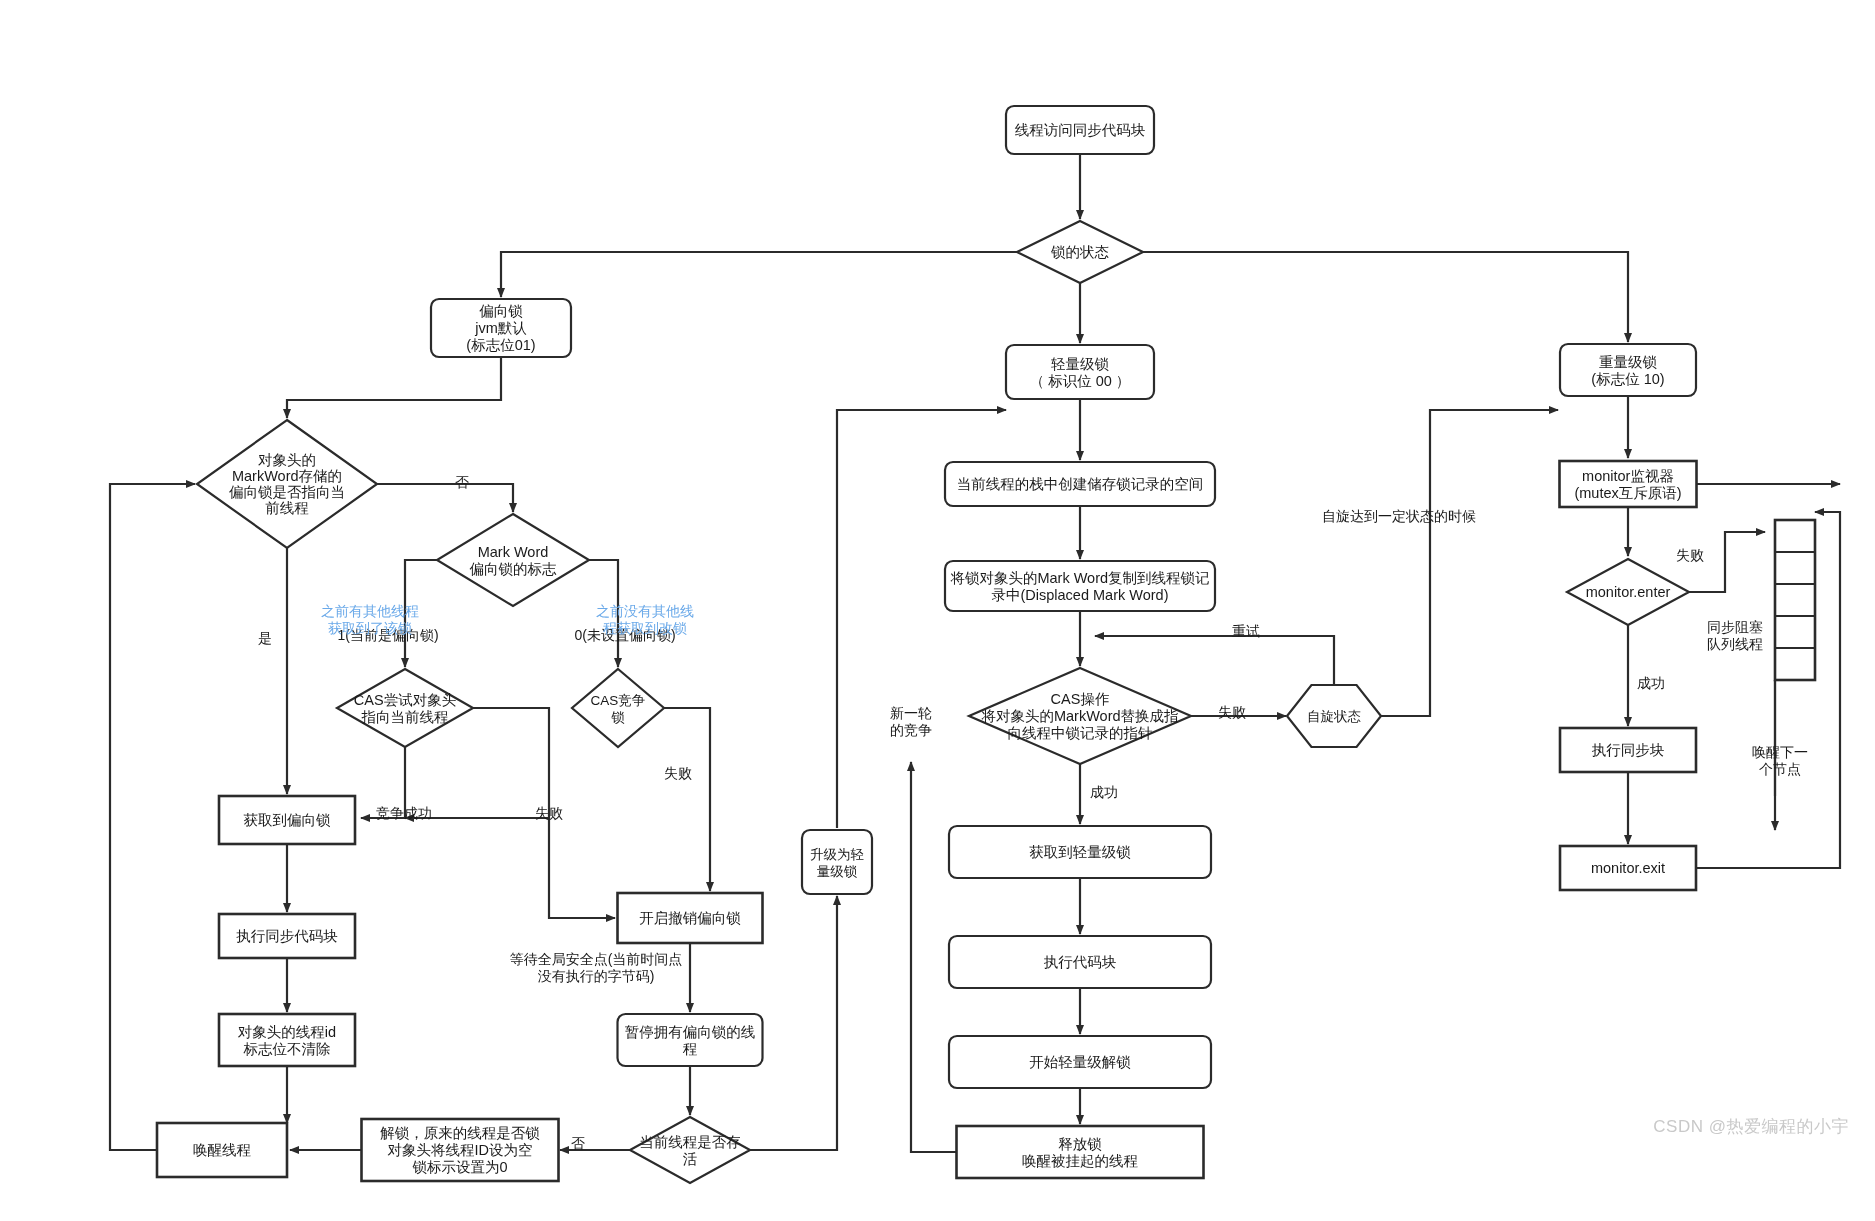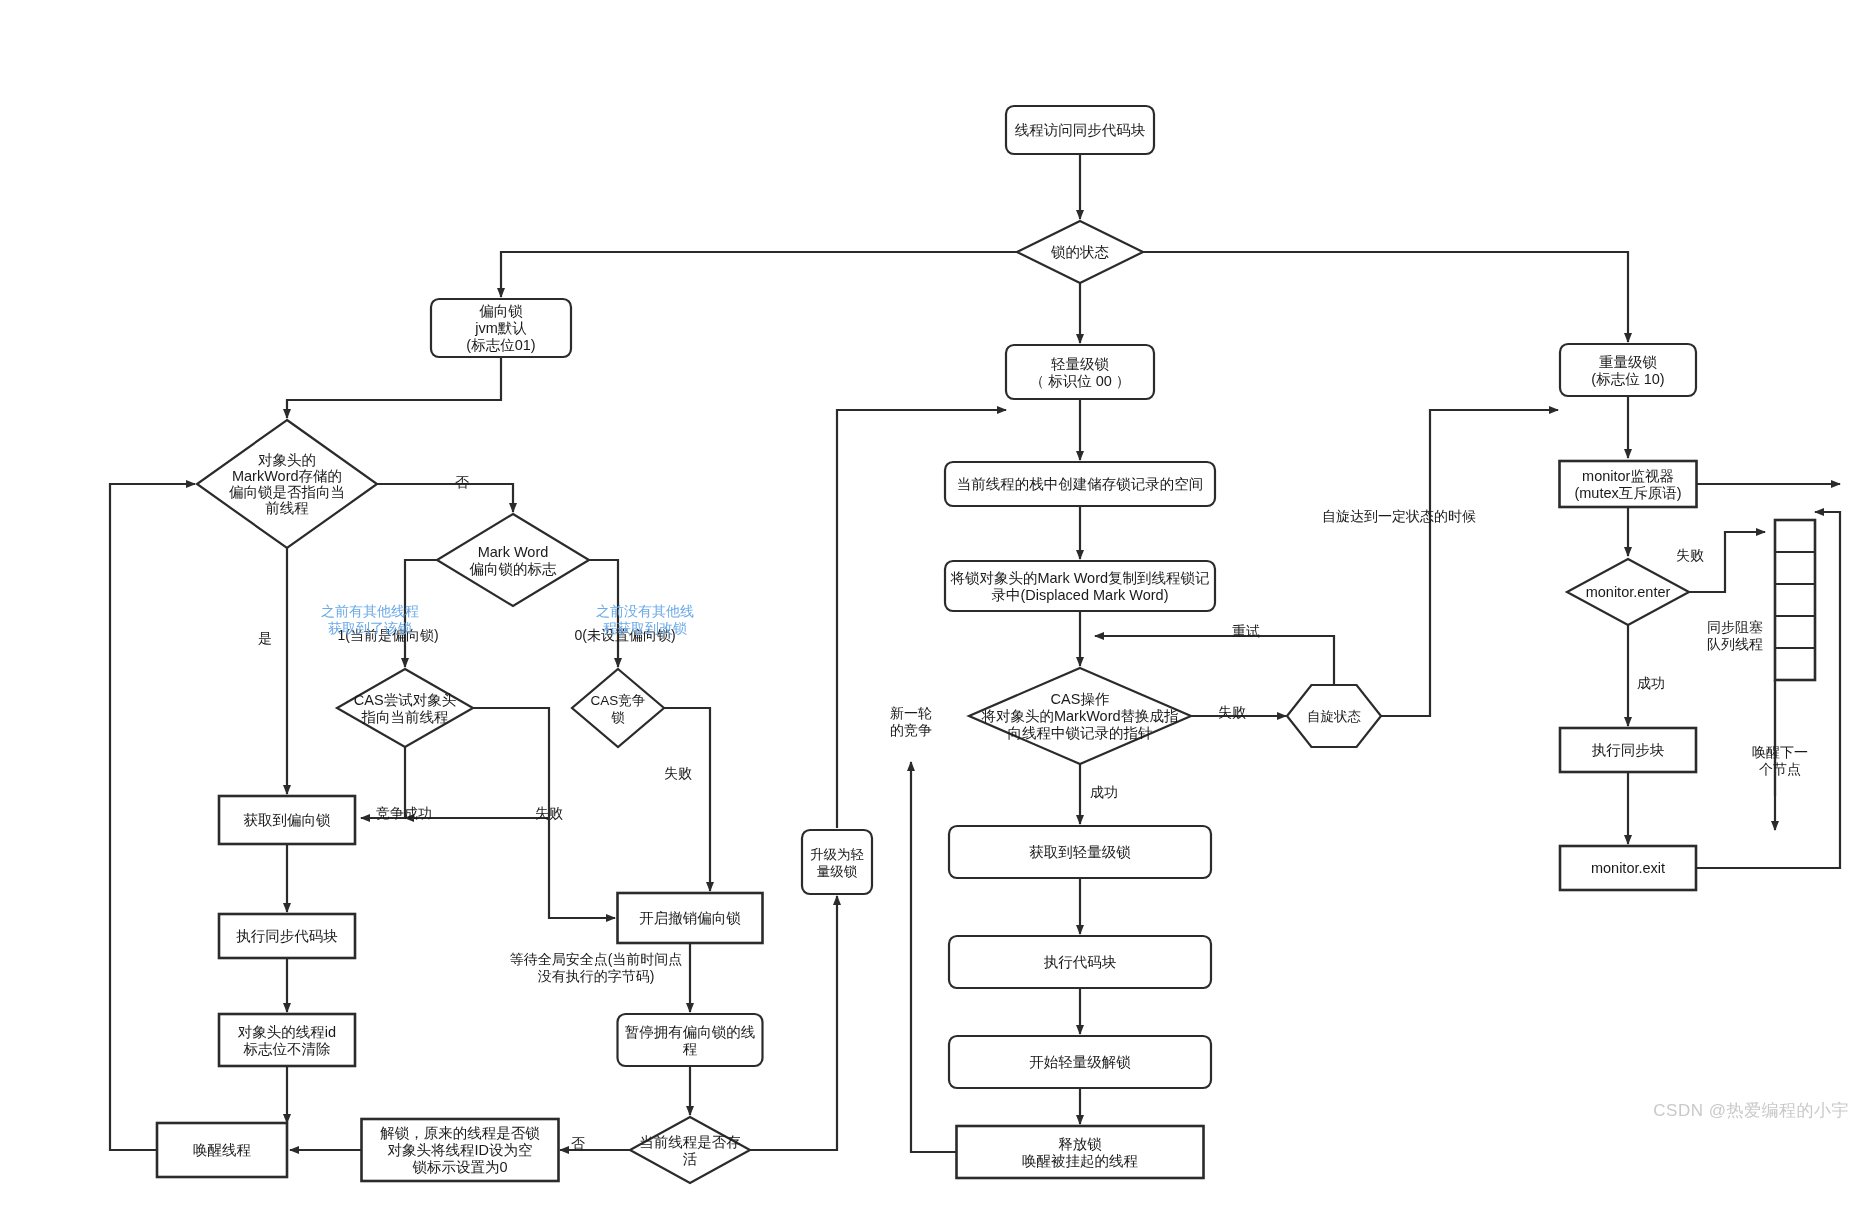--- a/index.html
+++ b/index.html
@@ -9,21 +9,21 @@
   svg { position:absolute; left:0; top:0; width:1875px; height:1221px; }
   .shape { fill:#ffffff; stroke:#2b2b2b; stroke-width:2.2; }
   .shape-sharp { fill:#ffffff; stroke:#2b2b2b; stroke-width:2.6; }
   .edge { fill:none; stroke:#2b2b2b; stroke-width:2.2; }
   .nodetext { font-family:"Liberation Sans","DejaVu Sans",sans-serif;
               font-size:14.5px; fill:#1a1a1a; text-anchor:middle; }
   .nodetext.small { font-size:13.5px; }
   .edgetext { font-family:"Liberation Sans","DejaVu Sans",sans-serif;
               font-size:14px; fill:#1a1a1a; text-anchor:middle; }
   .edgetext.blue { fill:#6aa9e9; }
-  .watermark { position:absolute; right:26px; bottom:34px;
+  .watermark { position:absolute; right:26px; bottom:18px;
                font-family:"Liberation Sans","DejaVu Sans",sans-serif;
                font-size:17px; color:#c9c9c9; letter-spacing:.5px; }
 </style>
 </head>
 <body>
 
 <div id="canvas">
   <svg viewBox="0 0 1875 1221">
     <defs>
       <marker id="arrow" markerWidth="11" markerHeight="11" refX="9" refY="4" orient="auto" markerUnits="userSpaceOnUse">

